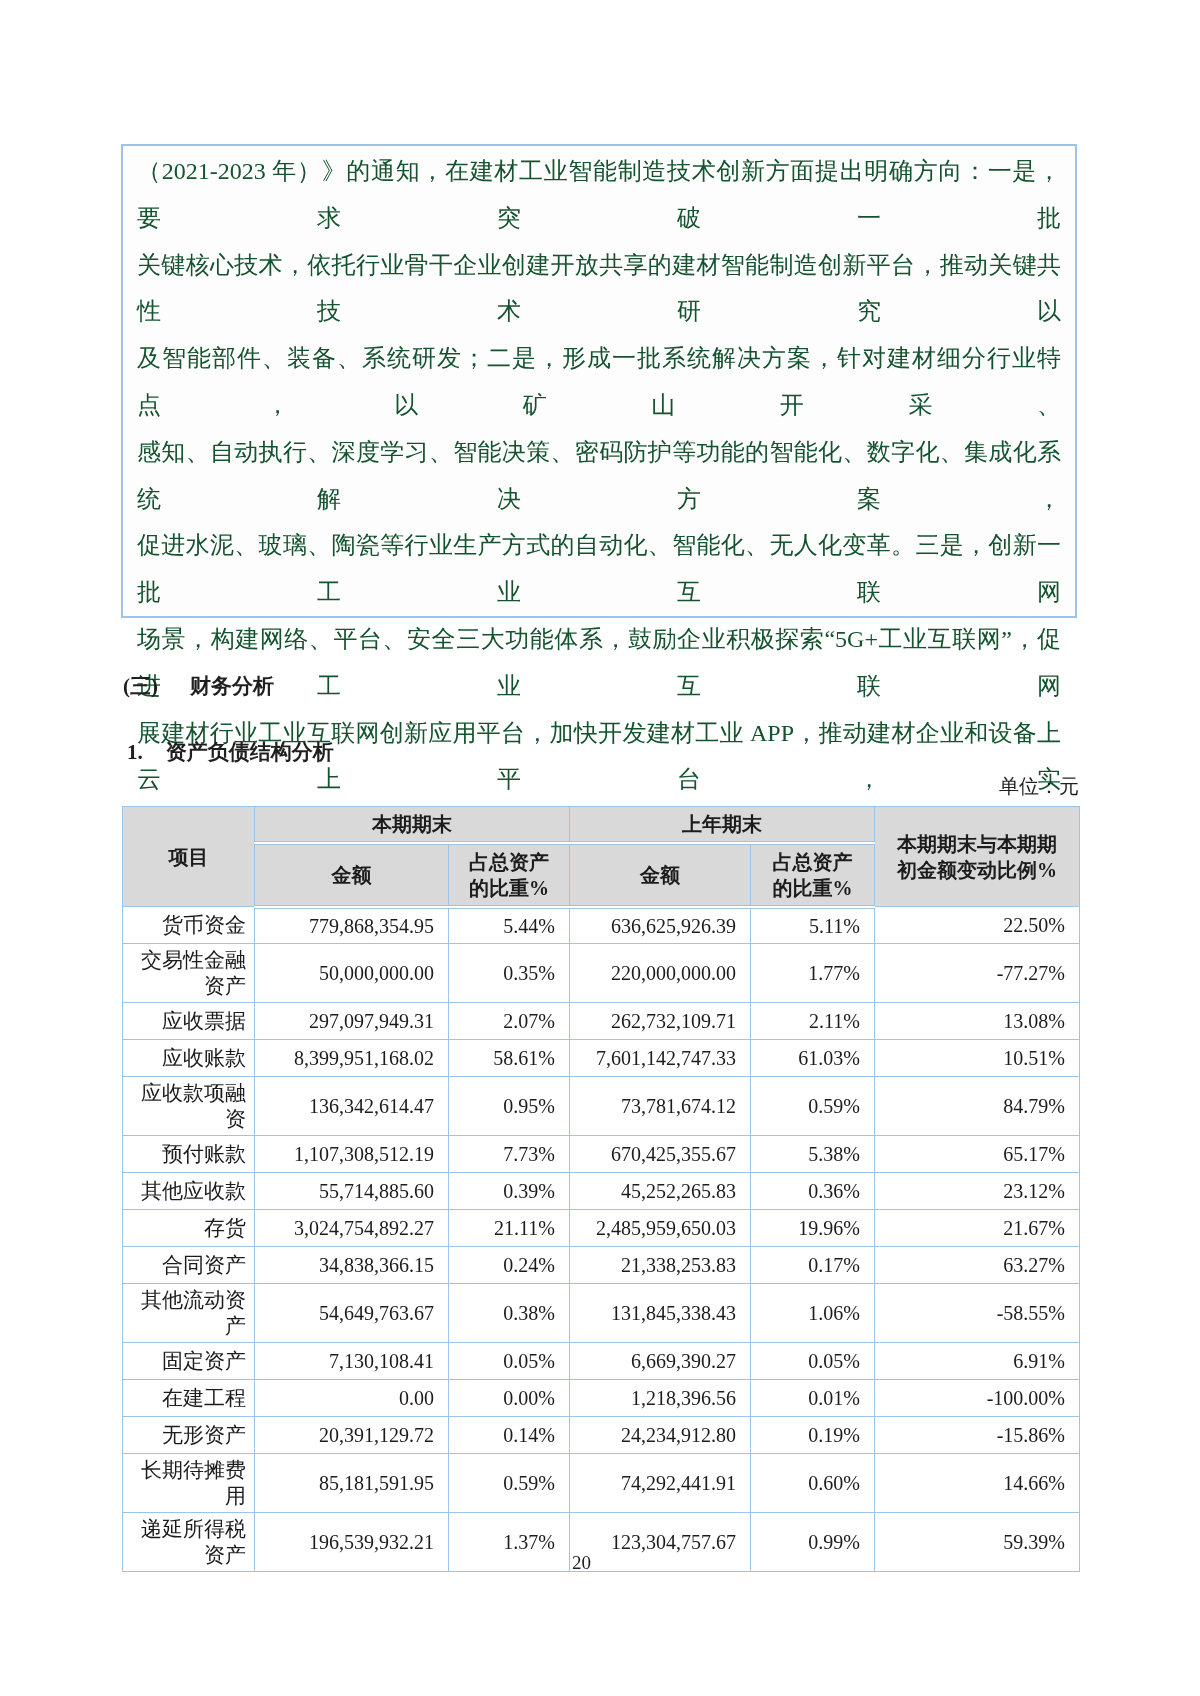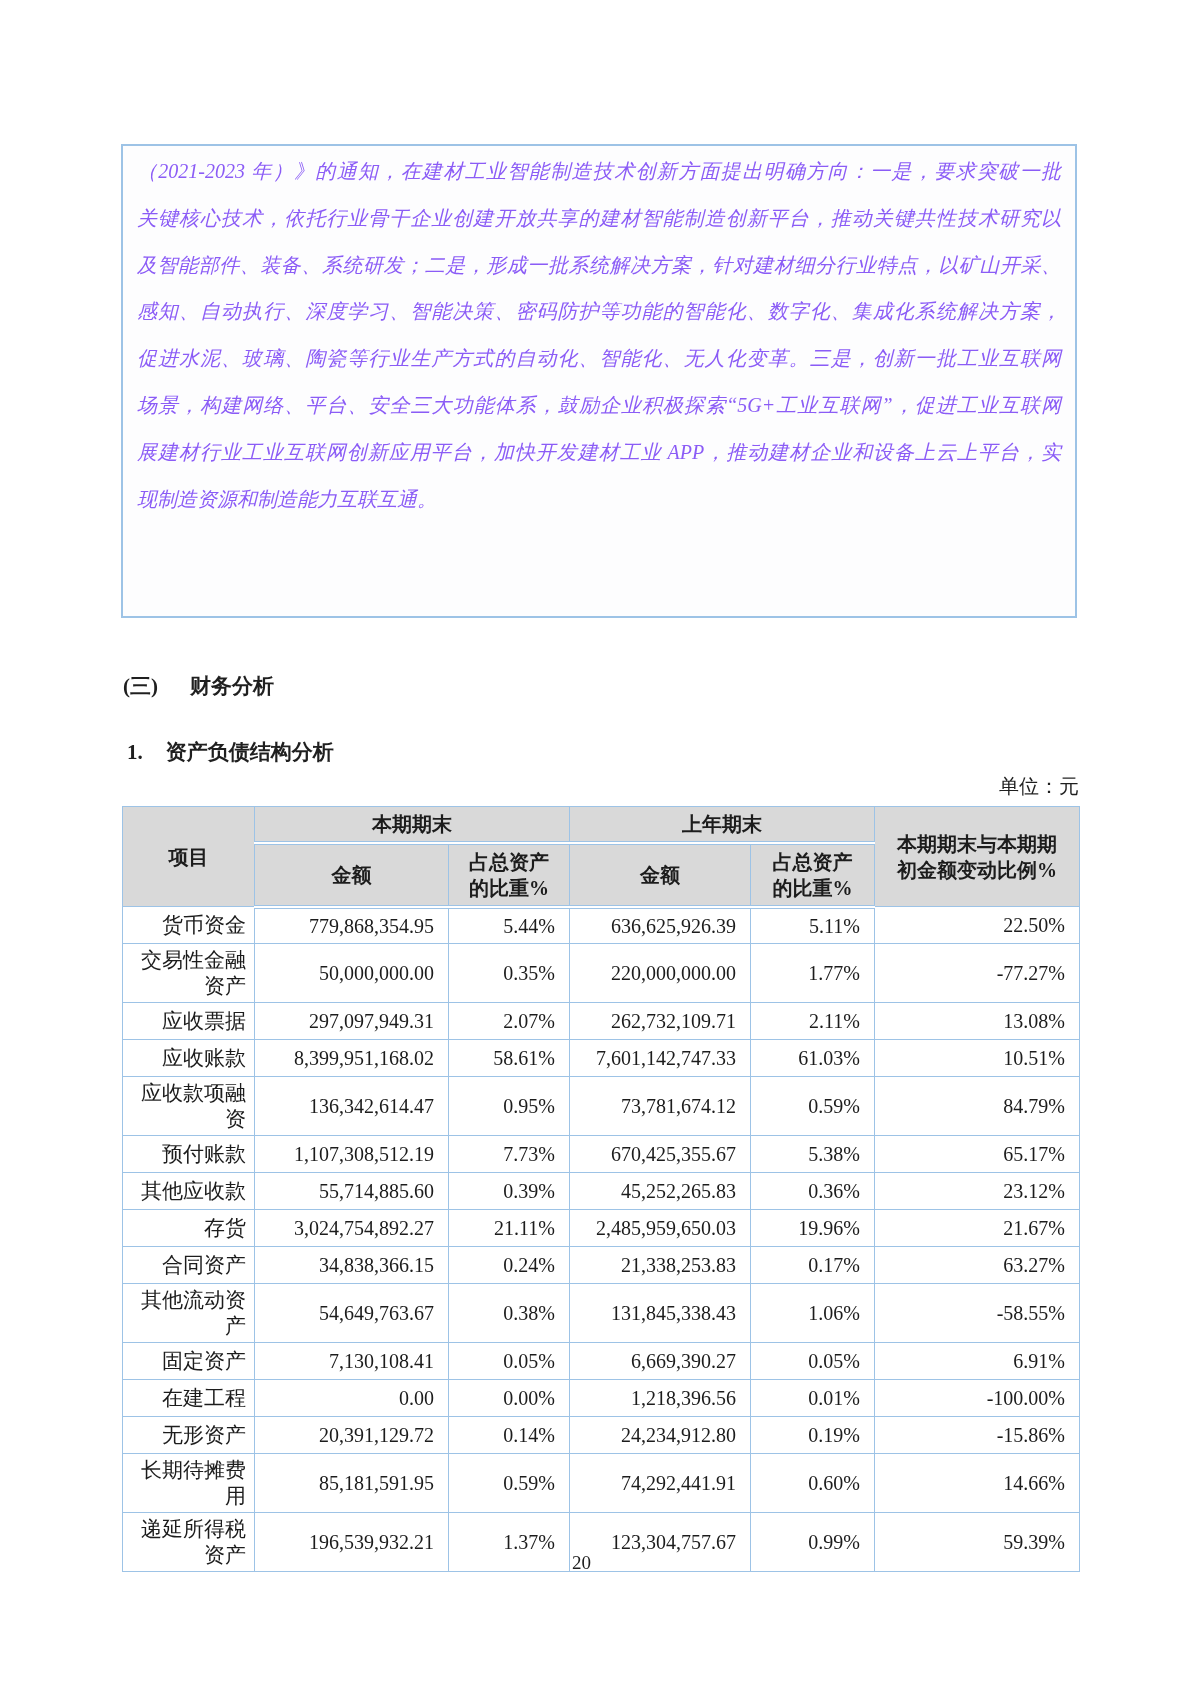--- a/index.html
+++ b/index.html
@@ -8,22 +8,22 @@
     font-family:"Liberation Serif","DejaVu Serif",serif;
     color:#1f1f1f;overflow:hidden;
   }
   
   .para-box{
     position:absolute;left:121px;top:144px;width:956px;height:474px;
     box-sizing:border-box;border:2px solid #9dc3e6;background:#fdfdfe;
     padding:2px 14px 0 14px;
   }
   .para-line{
-    font-size:20px;line-height:46.8px;white-space:normal;
-    text-align:justify;text-align-last:justify;color:#8b5cf6;font-style:italic;
+    font-size:24px;line-height:46.8px;white-space:normal;
+    text-align:justify;text-align-last:justify;color:#14532d;
   }
   .para-line.last{text-align-last:left;}
   
   .h-section{position:absolute;left:123px;top:671px;font-size:21px;font-weight:bold;line-height:30px;}
   .h-section .h-title{margin-left:32px;}
   .h-sub{position:absolute;left:127px;top:738px;font-size:21px;font-weight:bold;line-height:29px;}
   .h-sub .h-title{margin-left:23px;}
   .unit-label{position:absolute;right:121px;top:773px;font-size:20px;line-height:26px;}
   
   .fin-table{

